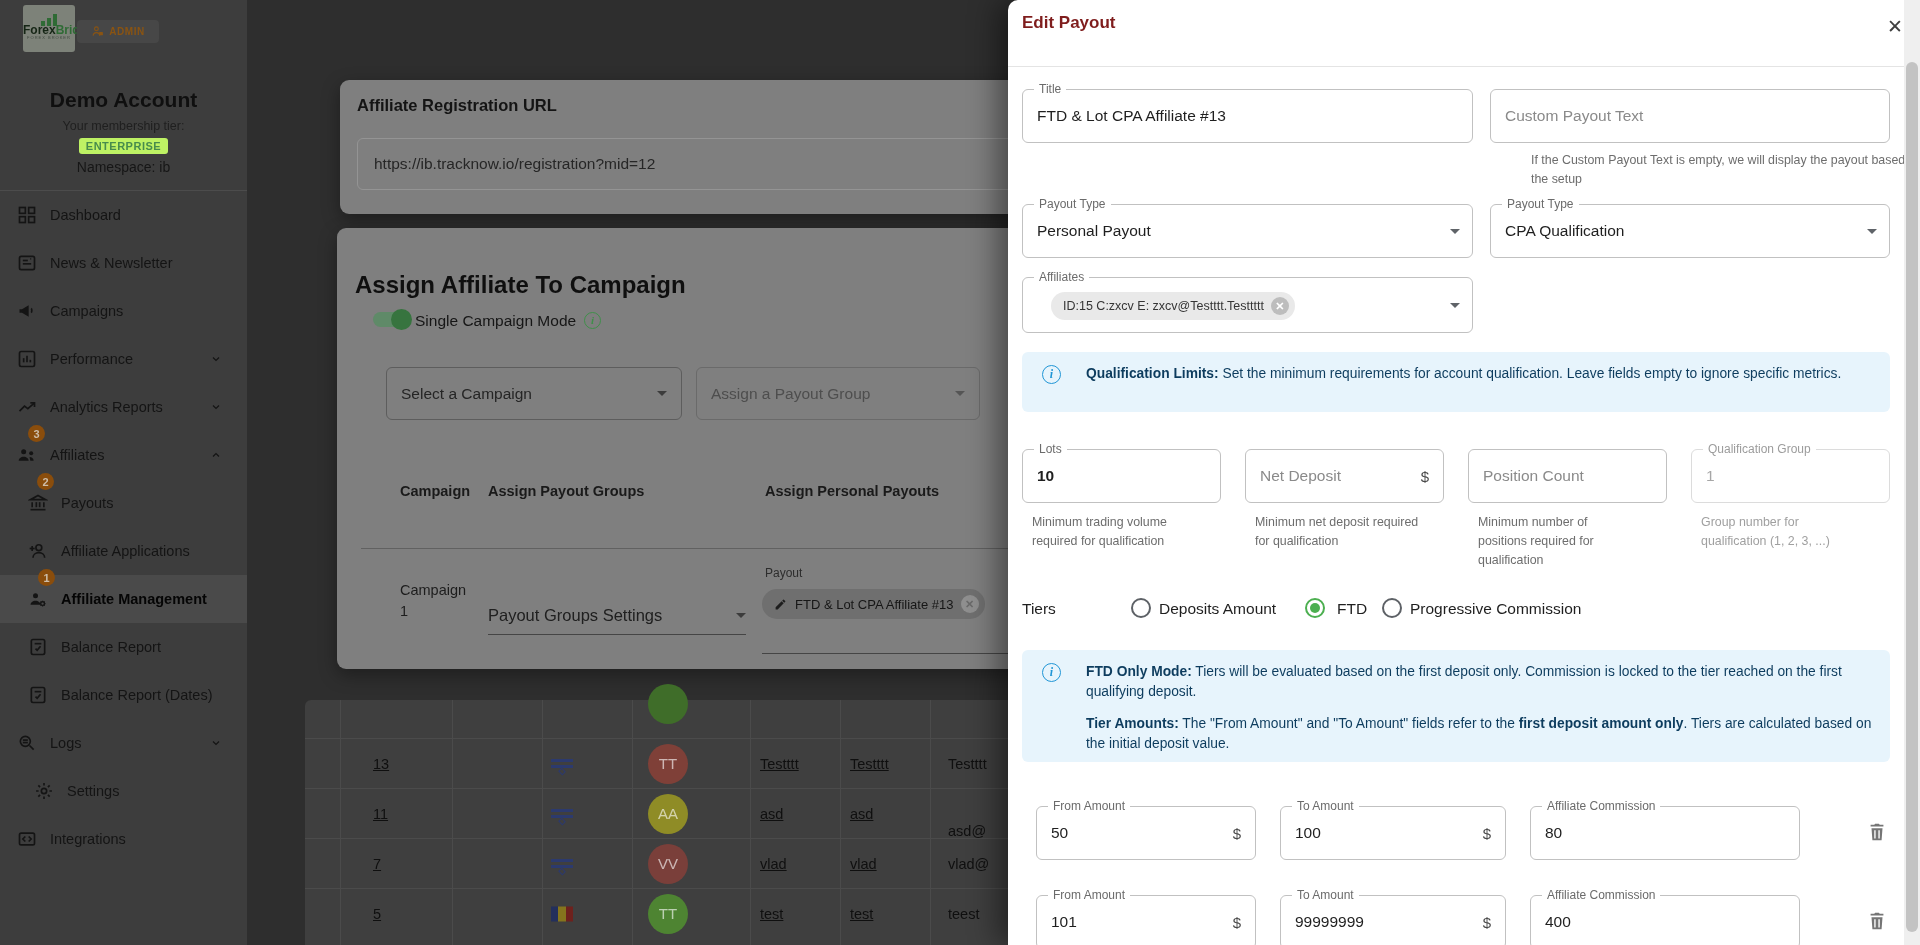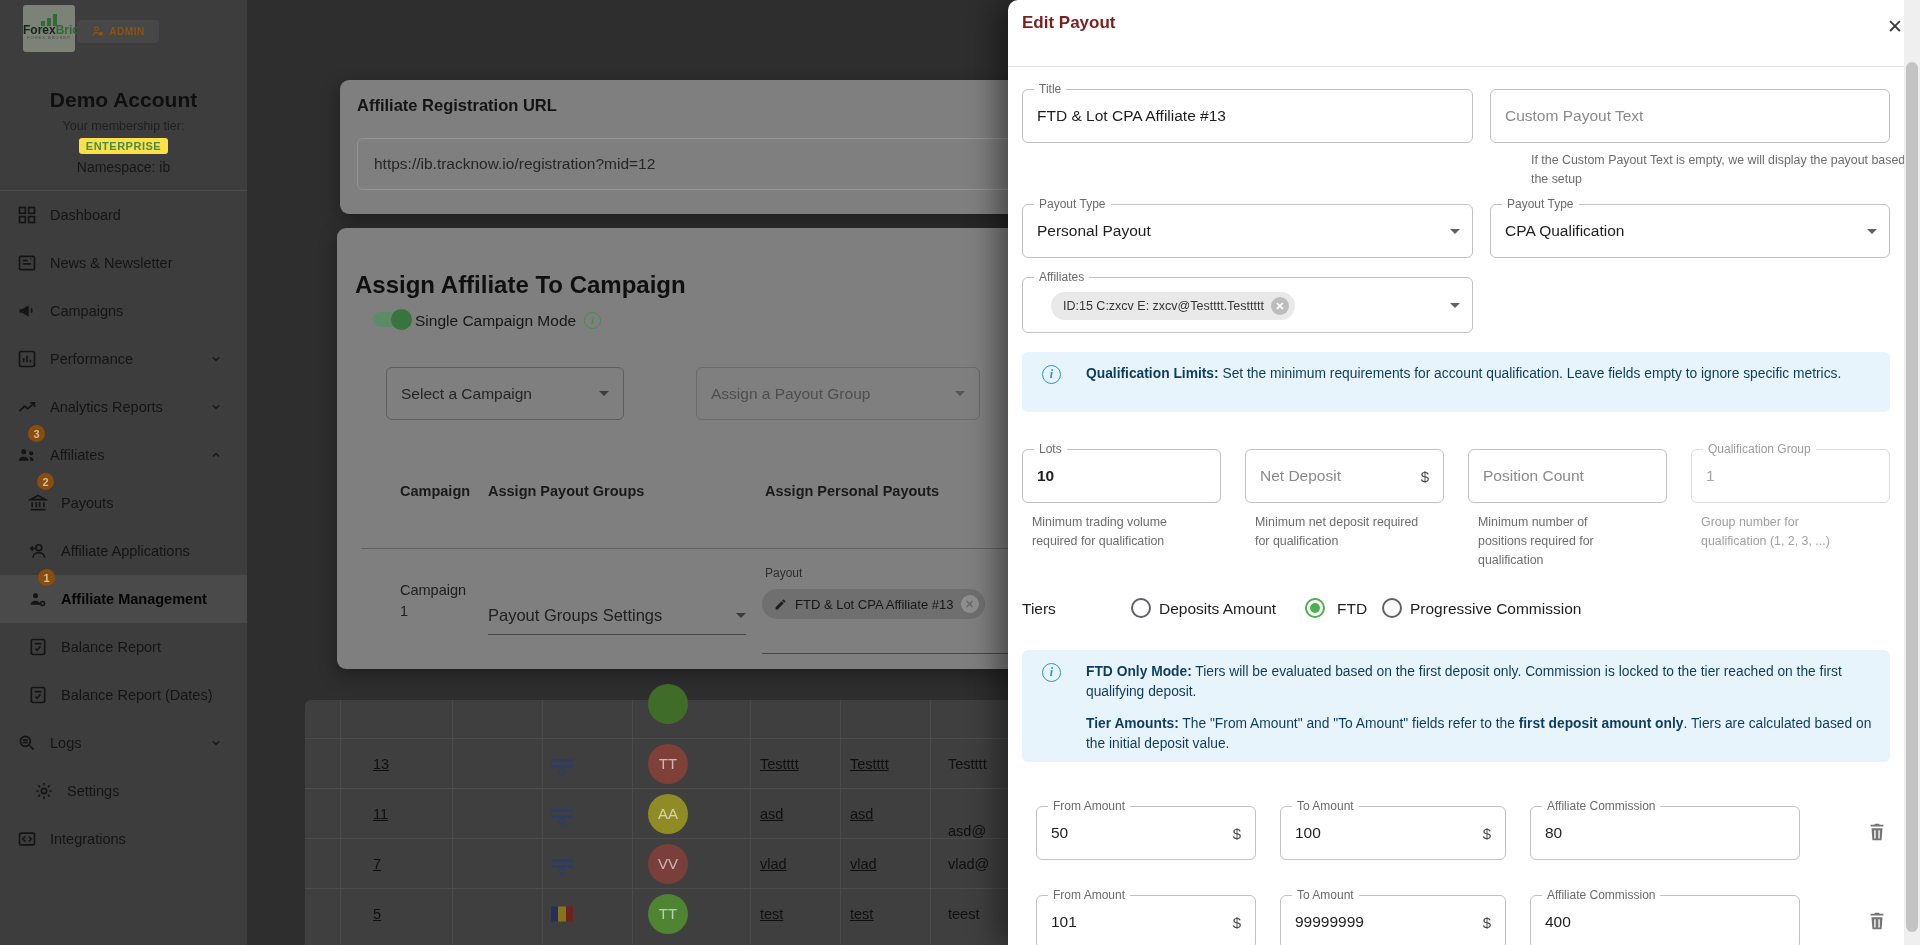--- a/index.html
+++ b/index.html
@@ -12,21 +12,21 @@
   .logo-box { position:absolute; left:23px; top:5px; width:52px; height:47px; background:#7d8279; border-radius:3px; text-align:center; padding-top:3px; }
   .logo-bars { display:inline-block; height:13px; }
   .logo-bars i { display:inline-block; width:4px; margin:0 1px; background:#2f6b35; vertical-align:bottom; }
   .logo-word { font-size:12px; font-weight:bold; color:#15251ا5; line-height:9px; color:#152515; }
   .logo-word b { color:#2f6b35; }
   .logo-tag { font-size:4px; letter-spacing:1px; color:#404a40; }
   .admin-badge { position:absolute; left:77px; top:20px; width:82px; height:23px; background:#474747; border-radius:4px; display:flex; align-items:center; justify-content:center; gap:5px; color:#8a5412; font-weight:bold; font-size:10px; letter-spacing:.5px; }
   .acct { position:absolute; left:0; top:88px; width:247px; text-align:center; }
   .acct-name { font-size:21px; font-weight:bold; color:#0f0f0f; }
   .acct-tier { font-size:12.5px; color:#1f1f1f; margin-top:7px; }
-  .acct-ent { display:inline-block; margin-top:5px; font-size:11px; font-weight:bold; letter-spacing:.5px; color:#478c4c; background:#fde047; border-radius:3px; padding:2px 7px; }
+  .acct-ent { display:inline-block; margin-top:5px; font-size:11px; font-weight:bold; letter-spacing:.5px; color:#478c4c; background:#bef264; border-radius:3px; padding:2px 7px; }
   .acct-ns { font-size:14px; color:#161616; margin-top:5px; }
 
   .nav { position:absolute; left:0; width:247px; height:48px; display:flex; align-items:center; color:#141414; }
   .nav .nic { width:20px; height:20px; margin-right:13px; flex:0 0 20px; color:#141414; }
   .nav .nic svg { width:20px; height:20px; display:block; }
   .nav .nlb { font-size:14.5px; color:#141414; white-space:nowrap; }
   .nav.sel { background:#4a4a4a; }
   .nav.sel .nlb { font-weight:bold; color:#050505; }
   .chev { position:absolute; left:210px; width:12px; height:12px; }
   .chev svg { width:12px; height:12px; display:block; }
@@ -319,21 +319,21 @@
   </div>
 
   <div class="card" id="card2">
     <div class="c2-title">Assign Affiliate To Campaign</div>
     <div class="toggle">
         <span class="knob"></span>
       </div>
     <div class="c2-toggle-lb">Single Campaign Mode</div>
     <div class="ginfo">i</div>
 
-    <div class="sel-box" style="left:49px; top:139px; width:238px;">
+    <div class="sel-box" style="left:49px; top:139px; width:296px;">
       <span>Select a Campaign</span>
         <span class="arr"></span>
     </div>
     <div class="sel-box" style="left:359px; top:139px; width:284px; border-color:#6a6a6a; color:#4e4e4e;">
       <span>Assign a Payout Group</span>
         <span class="arr" style="border-top-color:#555;"></span>
     </div>
 
     <div class="thead" style="left:63px;">Campaign</div>
     <div class="thead" style="left:151px;">Assign Payout Groups</div>

